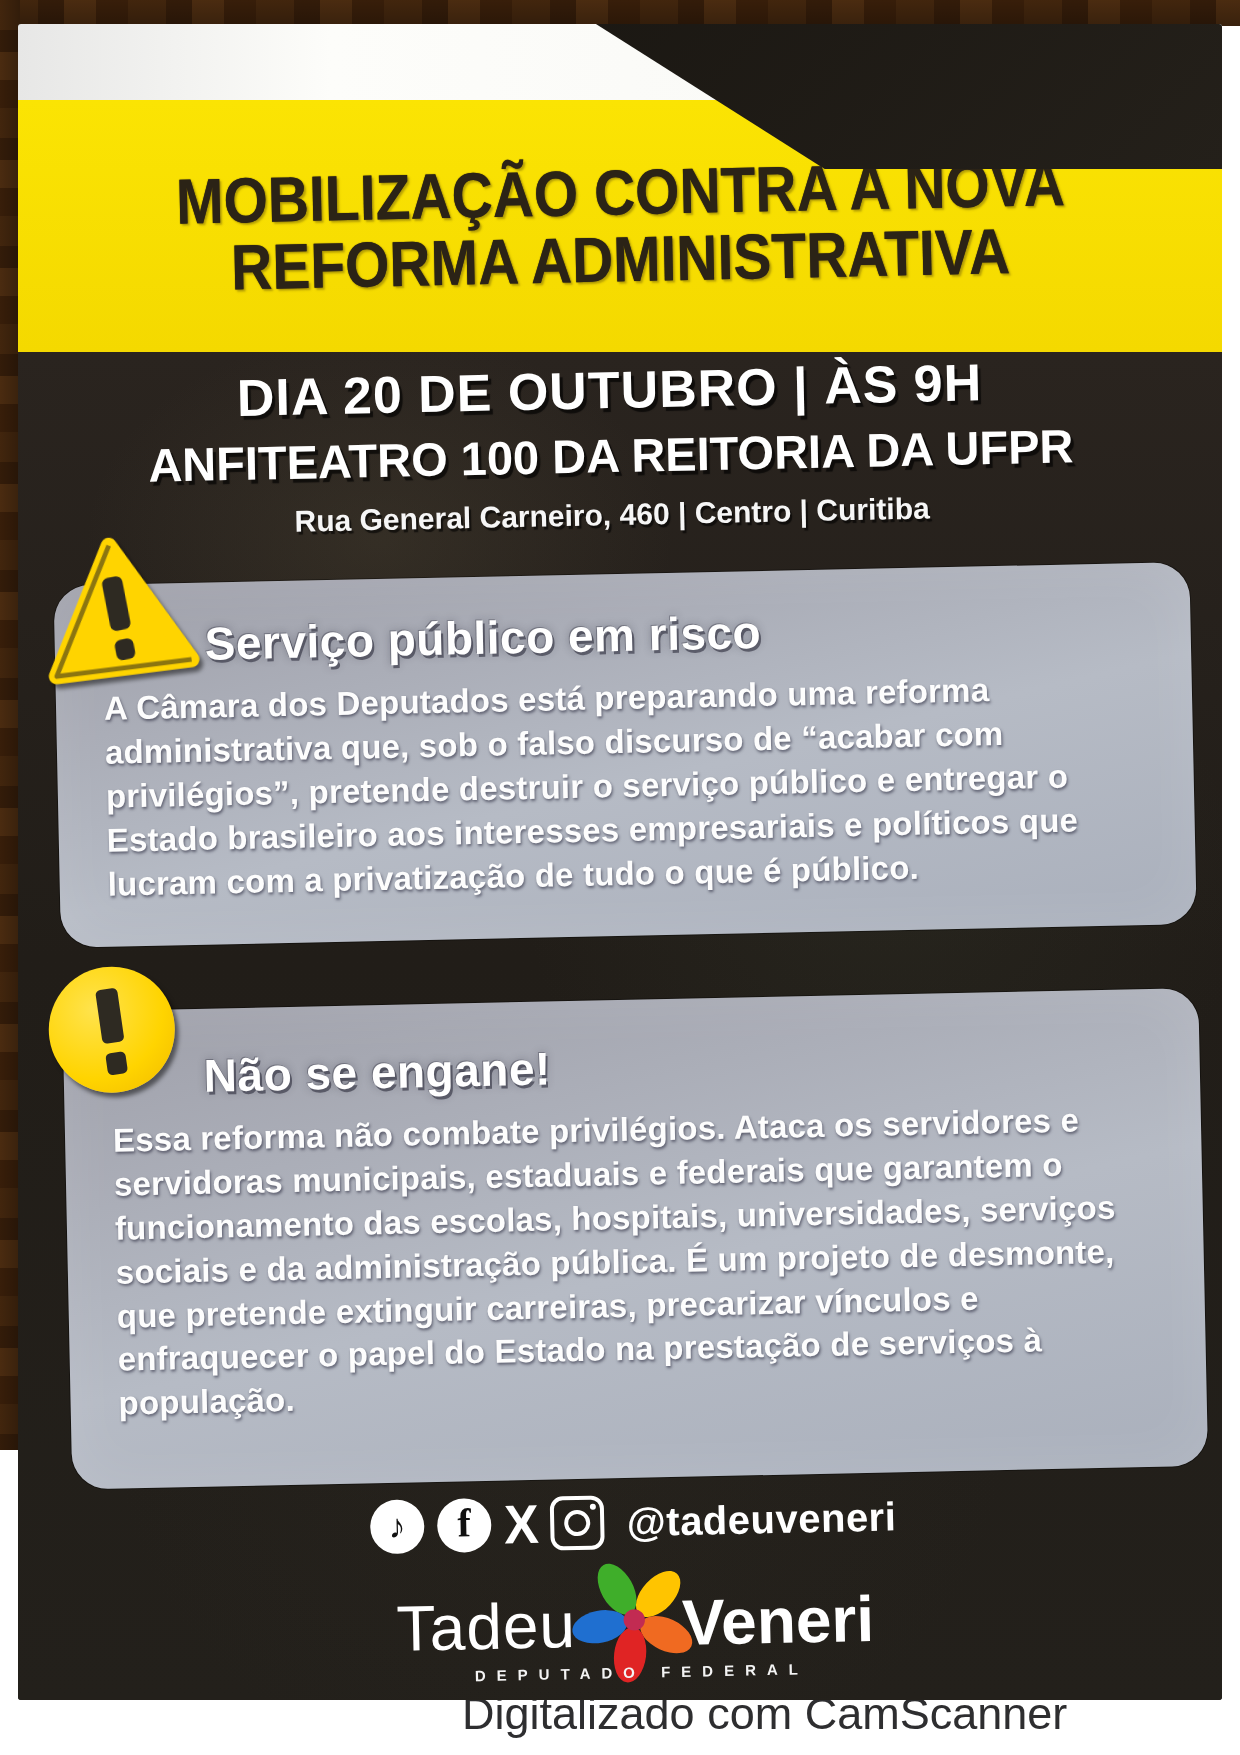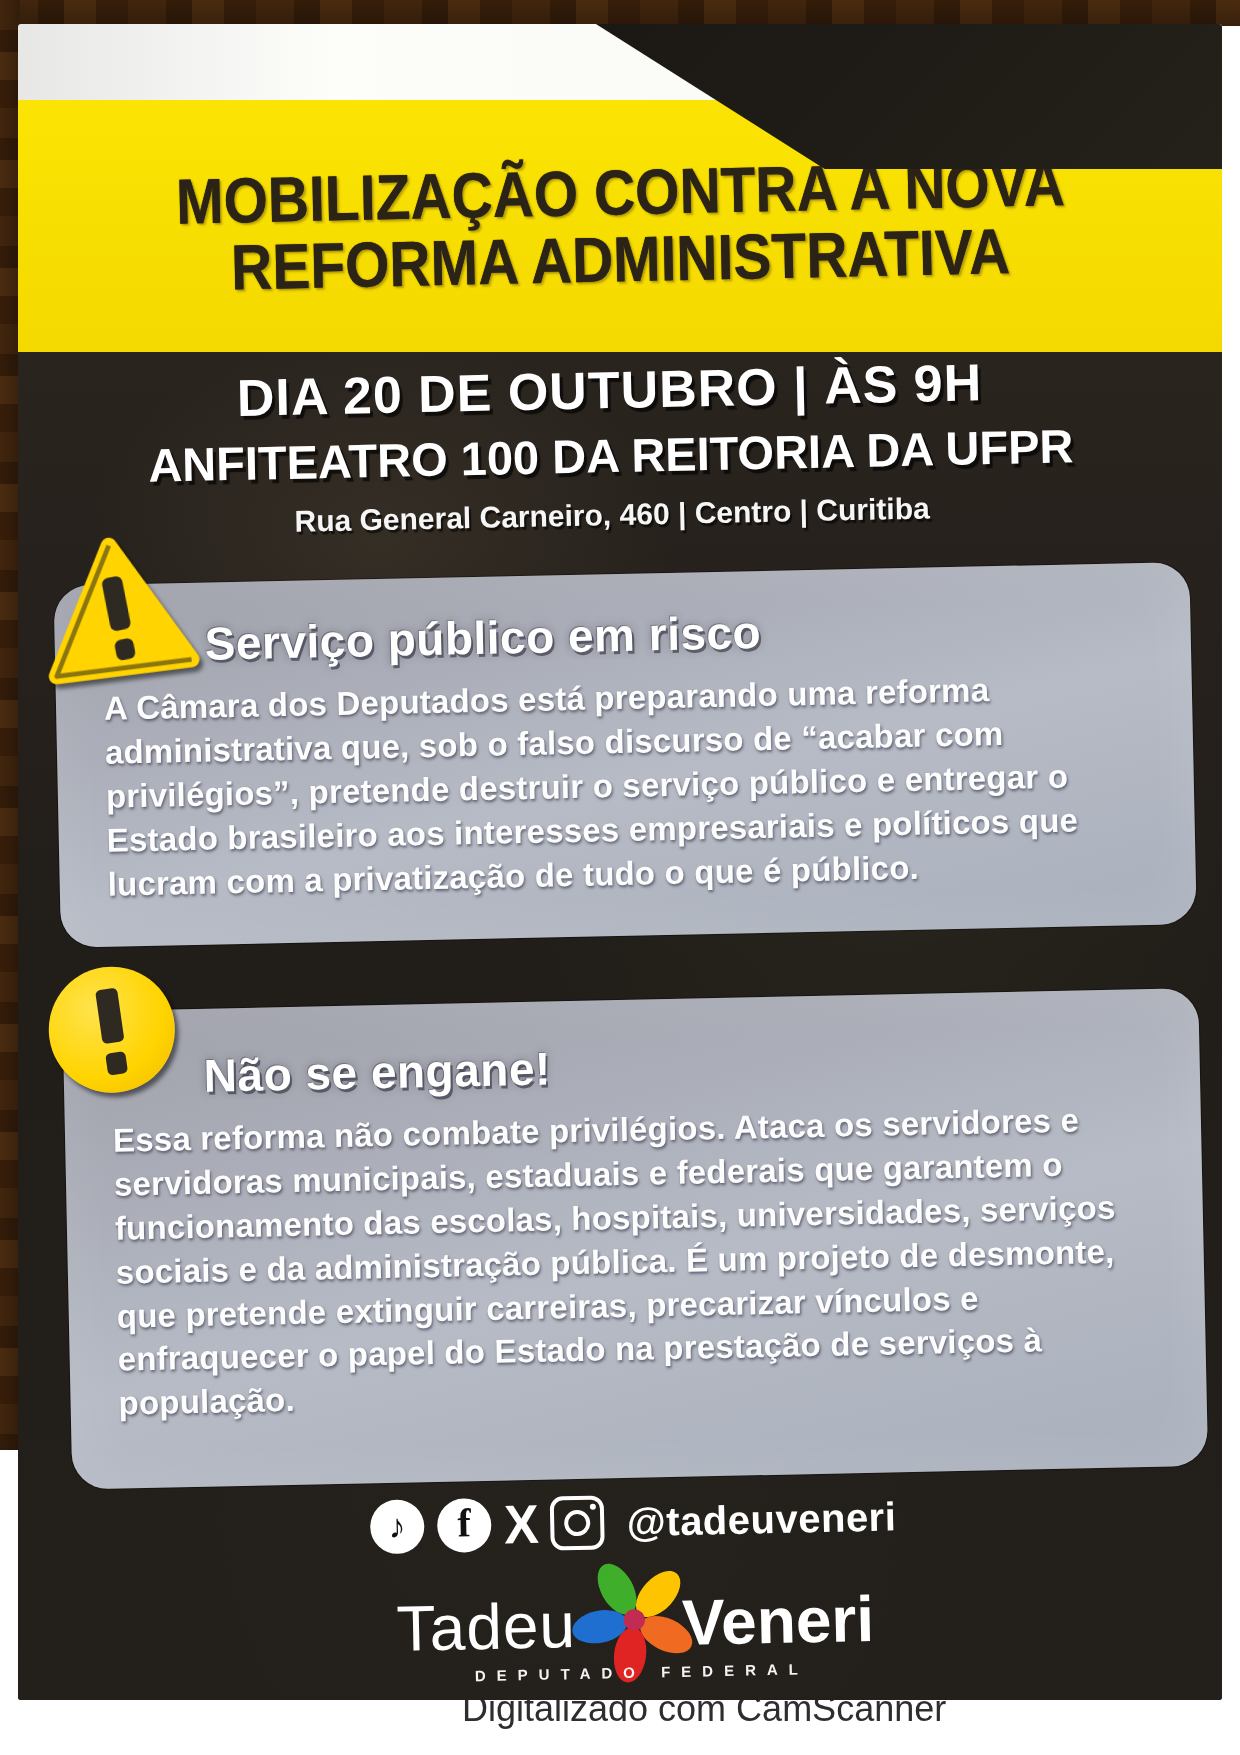--- a/index.html
+++ b/index.html
@@ -118,21 +118,21 @@
   .logo .first{font-size:64px;font-weight:500;color:#ffffff;letter-spacing:1px;}
   .logo .last{font-size:64px;font-weight:800;color:#ffffff;letter-spacing:0px;}
   .pinwheel{width:128px;height:128px;margin:0 -16px 0 -6px;position:relative;top:-4px;}
   .logo-sub{
     position:absolute;top:1312px;width:100%;text-align:center;
     font-size:15px;font-weight:700;color:#f4f4f4;letter-spacing:11px;text-indent:11px;
   }
   
   .watermark{
     position:absolute;left:462px;top:1688px;z-index:1;
-    font-size:36px;font-weight:400;color:#2e2e30;letter-spacing:0px;white-space:nowrap;
+    font-size:45px;font-weight:400;color:#2e2e30;letter-spacing:0px;white-space:nowrap;
   }
 </style>
 </head>
 <body>
 
 <div class="stage">
 
   <div class="wood-top"></div>
   <div class="wood-left"></div>
 

